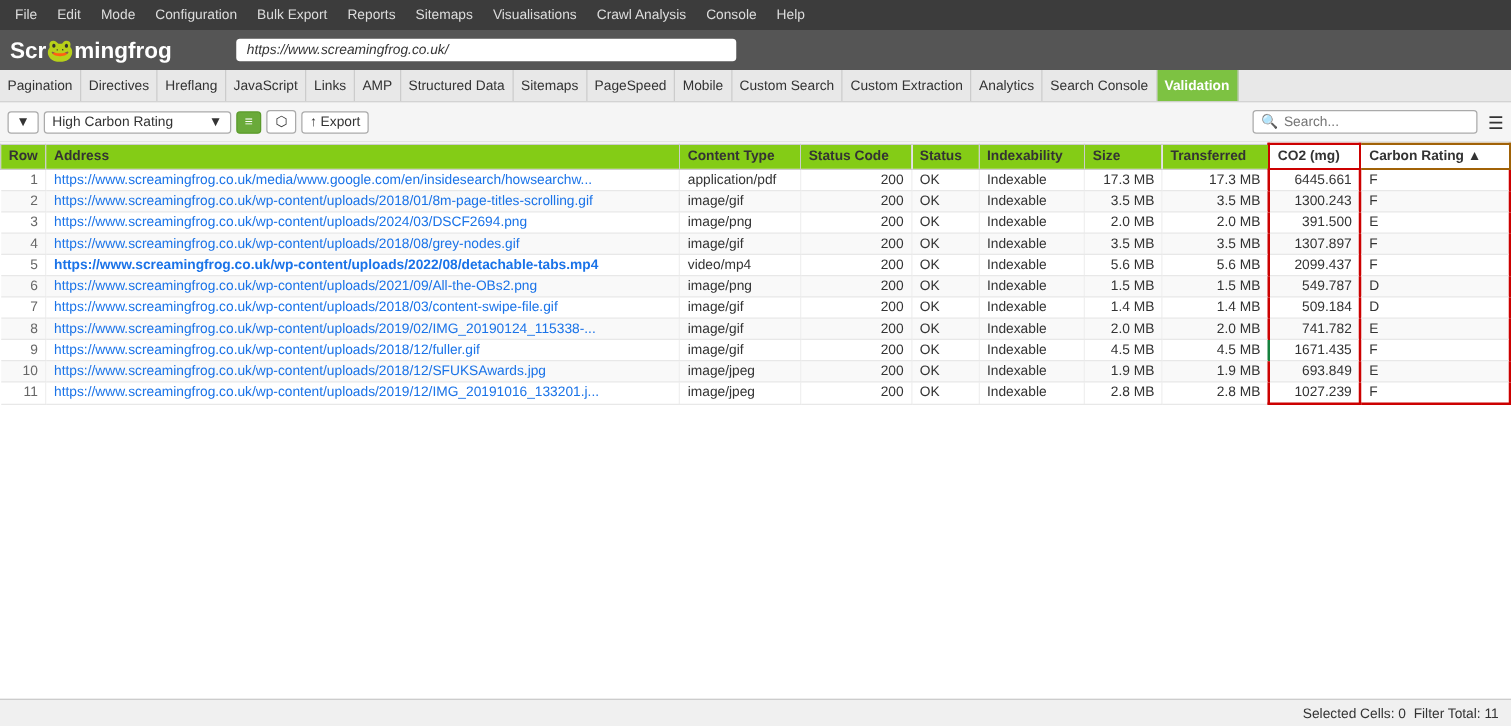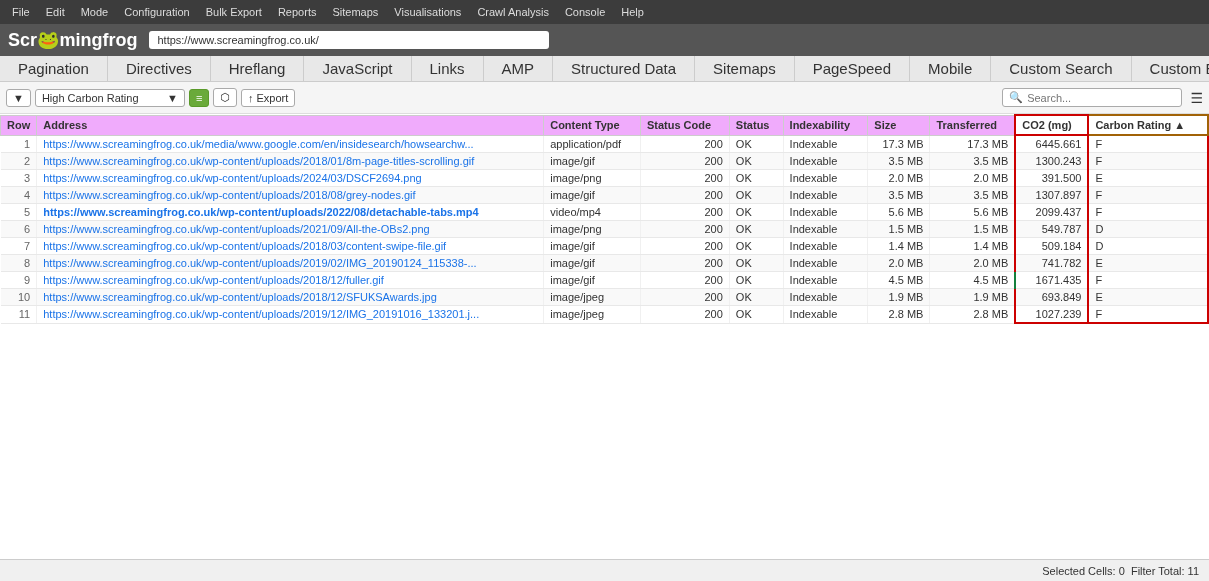--- a/index.html
+++ b/index.html
@@ -3,42 +3,42 @@
   <meta charset="utf-8">
   <style>
     * { margin: 0; padding: 0; box-sizing: border-box; }
     body { font-family: Arial, sans-serif; font-size: 11px; background: #f0f0f0; color: #333; width: 1209px; height: 581px; overflow: hidden; }
 
     
     .menu-bar { background: #3c3c3c; display: flex; align-items: center; height: 24px; padding: 0 4px; }
     .menu-bar span { color: #ddd; padding: 2px 8px; cursor: pointer; font-size: 11px; }
 
     
-    .address-bar { background: #555; display: flex; align-items: center; height: 32px; padding: 0 8px; }
+    .address-bar { background: #555; display: flex; align-items: center; height: 32px; padding: 0 8px; gap: 40px; }
     .logo { display: flex; align-items: center; margin-right: 12px; }
-    .url-box { background: #fff; border-radius: 3px; padding: 3px 8px; font-size: 11px; color: #333; flex: 1; max-width: 400px; }
+    .url-box { background: #fff; border-radius: 3px; padding: 3px 8px; font-size: 11px; color: #333; flex: 1; max-width: 400px; font-style: italic; }
 
     
     .tab-bar { background: #e8e8e8; display: flex; align-items: stretch; height: 26px; border-bottom: 1px solid #ccc; overflow: hidden; }
-    .tab { padding: 0 18px; display: flex; align-items: center; font-size: 15px; cursor: pointer; border-right: 1px solid #ccc; white-space: nowrap; color: #333; }
+    .tab { padding: 0 6px; display: flex; align-items: center; font-size: 11px; cursor: pointer; border-right: 1px solid #ccc; white-space: nowrap; color: #333; }
     .tab.active-green { background: #7dc242; color: #fff; font-weight: bold; }
 
     
     .filter-bar { background: #f5f5f5; display: flex; align-items: center; height: 32px; padding: 0 6px; border-bottom: 1px solid #ddd; gap: 4px; }
     .filter-btn { background: #fff; border: 1px solid #aaa; border-radius: 3px; padding: 2px 6px; cursor: pointer; display: flex; align-items: center; gap: 3px; font-size: 11px; }
     .filter-select { background: #fff; border: 1px solid #aaa; border-radius: 3px; padding: 2px 6px; font-size: 11px; min-width: 150px; display: flex; align-items: center; justify-content: space-between; cursor: pointer; }
     .btn-icon { background: #6aaa3a; border: 1px solid #5a9a2a; border-radius: 3px; padding: 2px 6px; cursor: pointer; color: #fff; font-size: 11px; display: flex; align-items: center; gap: 3px; }
     .btn-icon-outline { background: #fff; border: 1px solid #aaa; border-radius: 3px; padding: 2px 6px; cursor: pointer; font-size: 11px; display: flex; align-items: center; gap: 3px; }
     .search-box { margin-left: auto; background: #fff; border: 1px solid #aaa; border-radius: 3px; padding: 2px 6px; font-size: 11px; display: flex; align-items: center; gap: 4px; min-width: 180px; }
     .search-box input { border: none; outline: none; font-size: 11px; width: 140px; }
 
     
     .table-container { overflow: auto; height: calc(581px - 24px - 32px - 26px - 32px - 22px); background: #fff; }
     table { width: 100%; border-collapse: collapse; font-size: 11px; }
-    thead tr { background: #f0abfc; position: sticky; top: 0; z-index: 10; }
+    thead tr { background: #84cc16; position: sticky; top: 0; z-index: 10; }
     thead th { padding: 3px 6px; border: 1px solid #ccc; font-weight: bold; text-align: left; white-space: nowrap; cursor: pointer; }
     tbody tr { background: #fff; }
     tbody tr:nth-child(even) { background: #f9f9f9; }
     tbody td { padding: 2px 6px; border-bottom: 1px solid #e8e8e8; border-right: 1px solid #f0f0f0; white-space: nowrap; }
     td.address { color: #1a73e8; max-width: 440px; overflow: hidden; text-overflow: ellipsis; }
     td.address a { color: #1a73e8; text-decoration: none; }
     td.num { text-align: right; }
     td.row-num { color: #666; text-align: right; width: 30px; }
 
     

